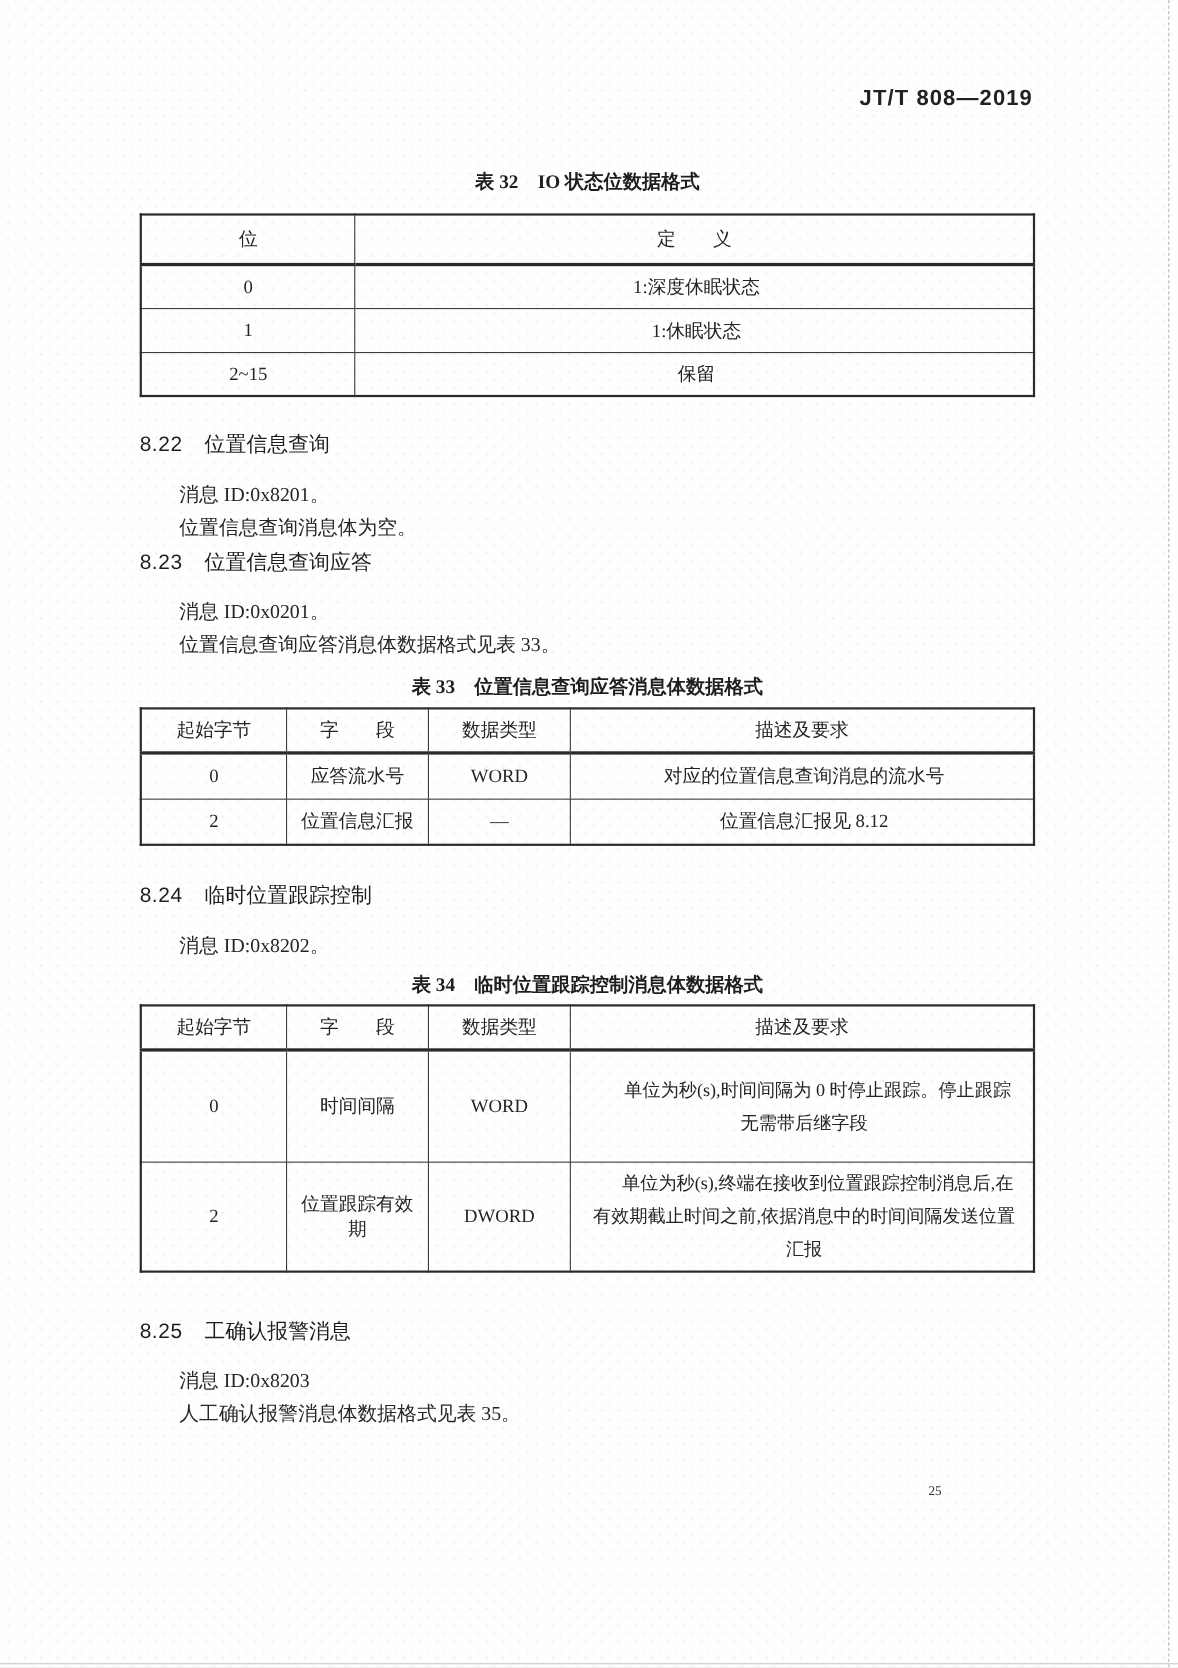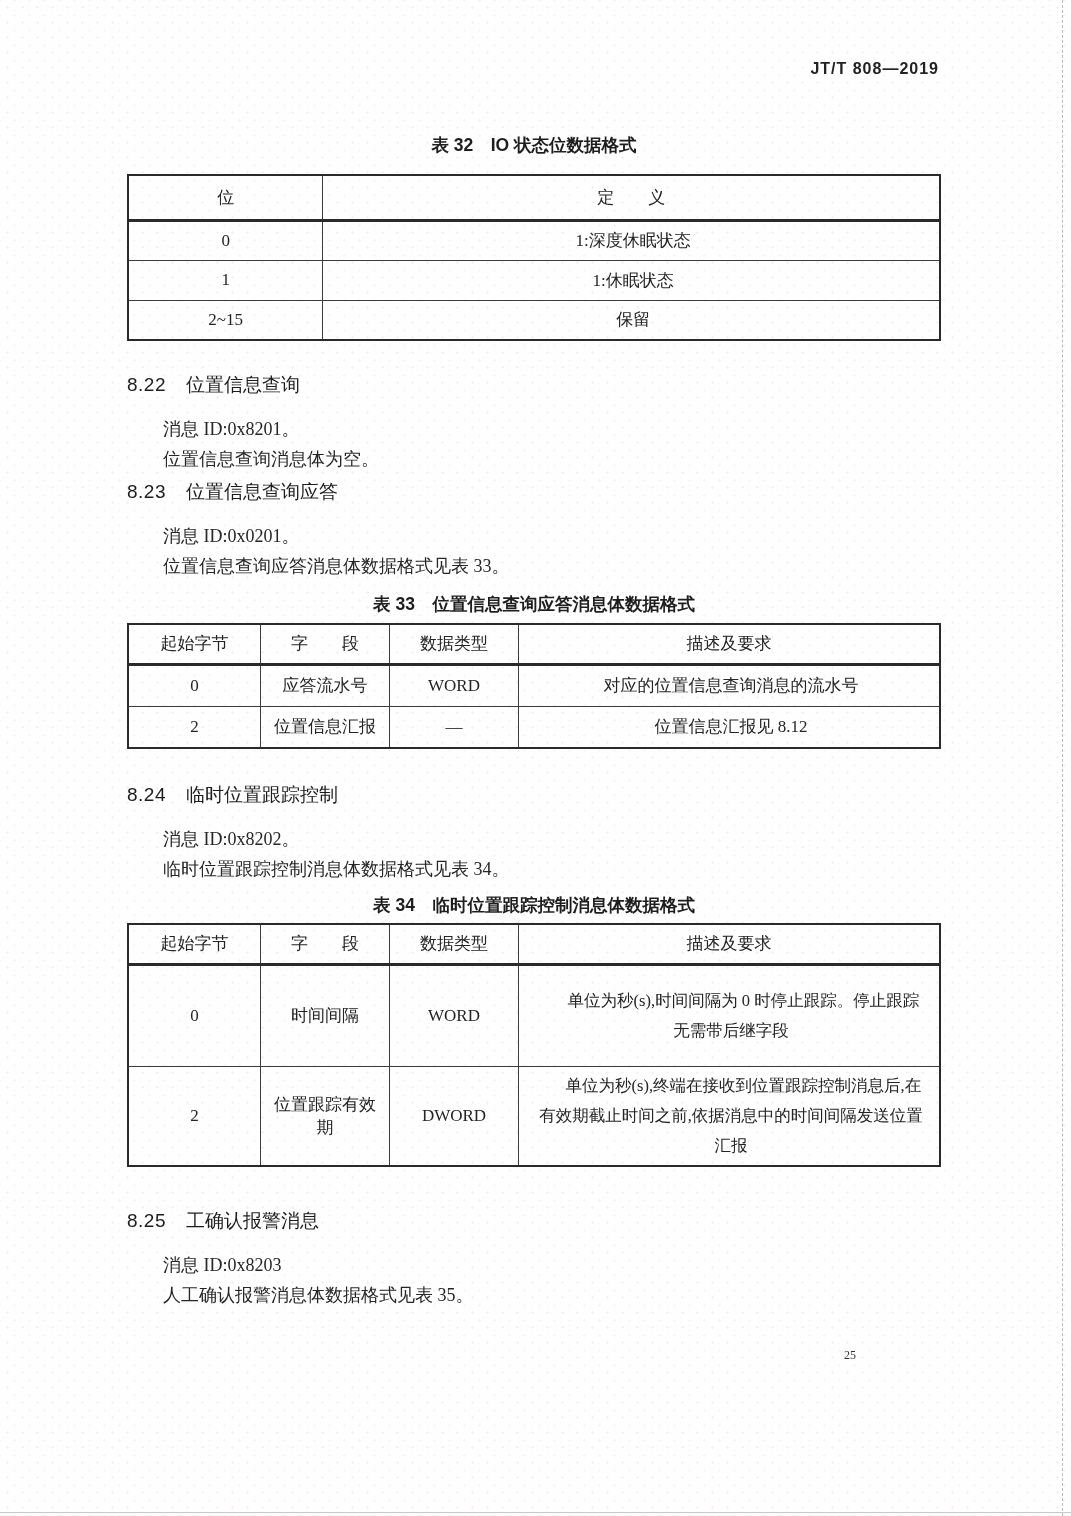--- a/index.html
+++ b/index.html
@@ -24,34 +24,34 @@
     border-left: 1px dashed #b9b9bd;
   }
   .scan-edge-bottom {
     position: absolute; bottom: 3px; left: 0; width: 100%;
     border-top: 1px solid #c9c9cc;
   }
   .content {
     position: absolute; left: 127px; top: 0; width: 814px;
   }
   .doc-header {
-    margin-top: 56px;
+    margin-top: 76px;
     text-align: right;
     padding-right: 2px;
     font-family: "Liberation Sans", "DejaVu Sans", sans-serif;
     font-weight: bold;
-    font-size: 16px;
+    font-size: 20px;
     letter-spacing: 1px;
     color: #222;
     height: 26px;
     line-height: 26px;
   }
   .table-caption {
     text-align: center;
-    font-family: Liberation Sans, sans-serif;
+    font-family: Liberation Serif, serif;
     font-weight: bold;
     font-size: 17.5px;
     color: #1e1e1e;
     height: 26px;
     line-height: 26px;
   }
   .cap32 { margin-top: 50px; }
   .cap33 { margin-top: 10px; }
   .cap34 { margin-top: 8px; }
   table {
@@ -202,21 +202,20 @@
           <td>—</td>
           <td class="desc">位置信息汇报见 8.12</td>
         </tr>
       </tbody>
     </table>
 
     <div class="section-heading h824">
       <span class="sec-num">8.24</span><span>临时位置跟踪控制</span>
     </div>
     <p class="body-line first">消息 ID:0x8202。</p>
-    <p class="body-line">临时位置跟踪控制消息体数据格式见表 34。</p>
 
     <div class="table-caption cap34">表 34　临时位置跟踪控制消息体数据格式</div>
 
     <table class="t34">
       <colgroup>
           <col style="width:16.3%">
           <col style="width:15.9%">
           <col style="width:15.9%">
           <col style="width:51.9%">
         </colgroup>

